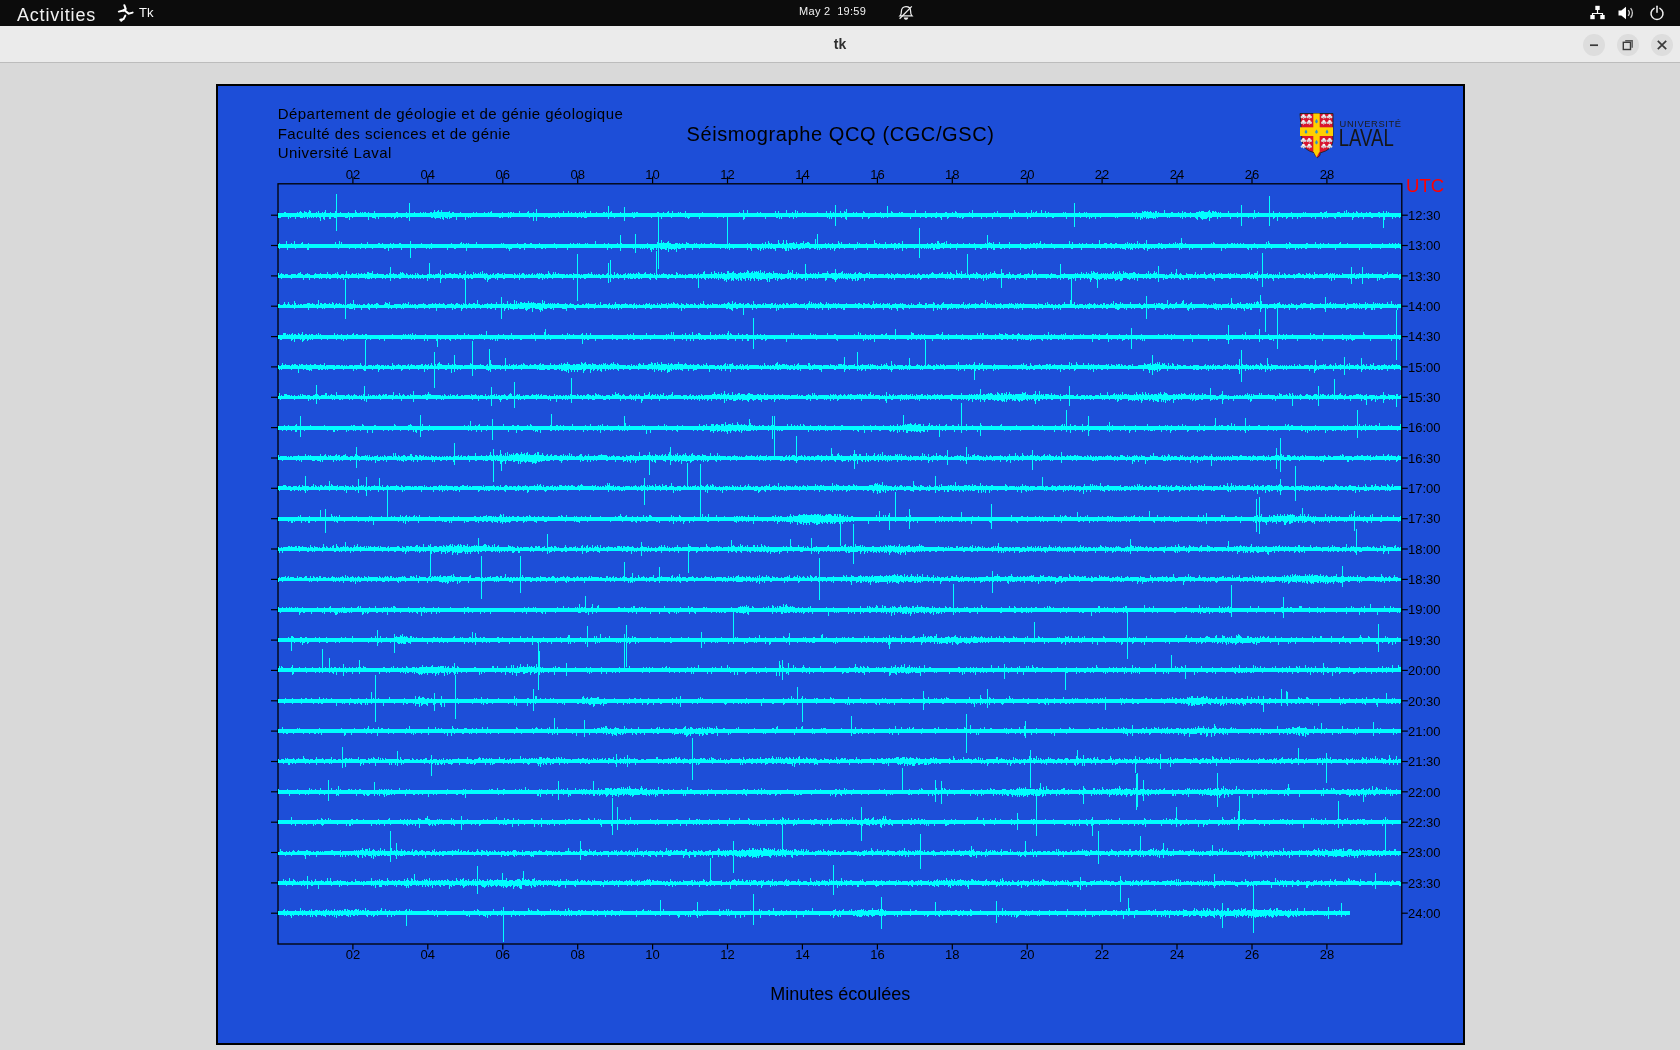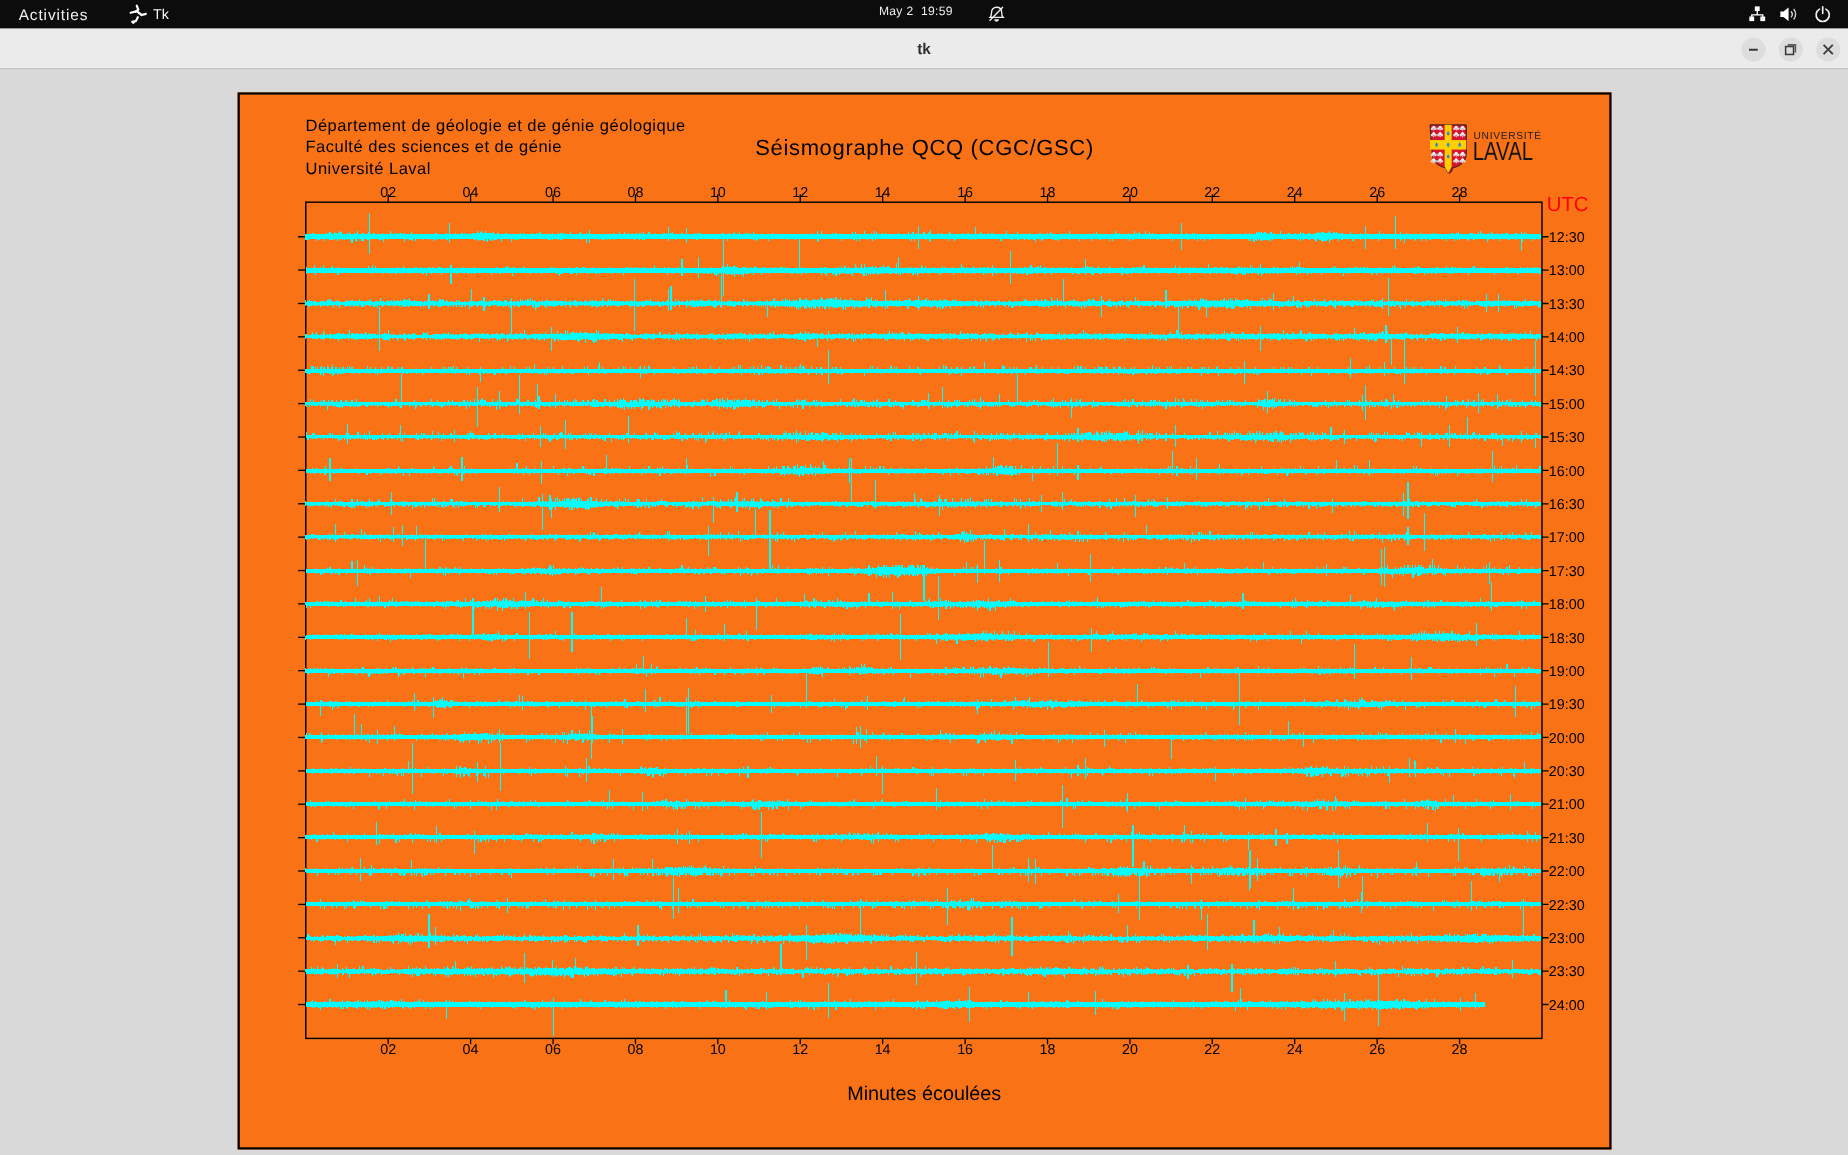--- a/index.html
+++ b/index.html
@@ -1,22 +1,22 @@
 <!DOCTYPE html>
 <html><head><meta charset="utf-8"><style>
 *{margin:0;padding:0;box-sizing:border-box}
 html,body{width:1680px;height:1050px;background:#d9d9d9;font-family:"Liberation Sans",sans-serif;overflow:hidden;position:relative}
 #topbar{position:absolute;left:0;top:0;width:1680px;height:26px;background:#0c0c0c;color:#f1f1f1;font-size:13px}
-#topbar .act{position:absolute;left:17px;top:4.5px;font-size:14px;letter-spacing:0.8px}
+#topbar .act{position:absolute;left:17px;top:4.5px;font-size:18px;letter-spacing:0.8px}
 #topbar .tkapp{position:absolute;left:139px;top:5px;color:#fafafa}
 #topbar .clock{position:absolute;left:799px;top:4.5px;font-size:11px;letter-spacing:0.3px}
 #titlebar{position:absolute;left:0;top:26px;width:1680px;height:37px;background:#ebebeb;border-bottom:1px solid #bcbcbc}
 #titlebar .t{position:absolute;left:0;width:100%;text-align:center;top:10px;font-size:14px;font-weight:bold;color:#2f2f2f}
 .wbtn{position:absolute;top:34px;width:22px;height:22px;border-radius:50%;background:#dddddd}
-#canvas{position:absolute;left:215.5px;top:84px;width:1249px;height:961px;background:#f97316;border:2px solid #000}
+#canvas{position:absolute;left:215.5px;top:84px;width:1249px;height:961px;background:#1d4ed8;border:2px solid #000}
 svg text{font-family:"Liberation Sans",sans-serif}
 .tl{font-size:13px;fill:#000}
 .hdr{font-size:15px;letter-spacing:0.46px;fill:#000}
 </style></head><body>
 <div id="topbar">
 <span class="act">Activities</span>
 <svg style="position:absolute;left:116px;top:3px" width="19" height="20" viewBox="0 0 19 20">
 <g stroke="#fff" stroke-width="2" stroke-linecap="round" fill="none">
 <path d="M8.3 2.2l1.4 3.6-2.4 1.8"></path>
         <path d="M2.8 8.6l5.6-1.4 4.2 3.4 4-1"></path>

